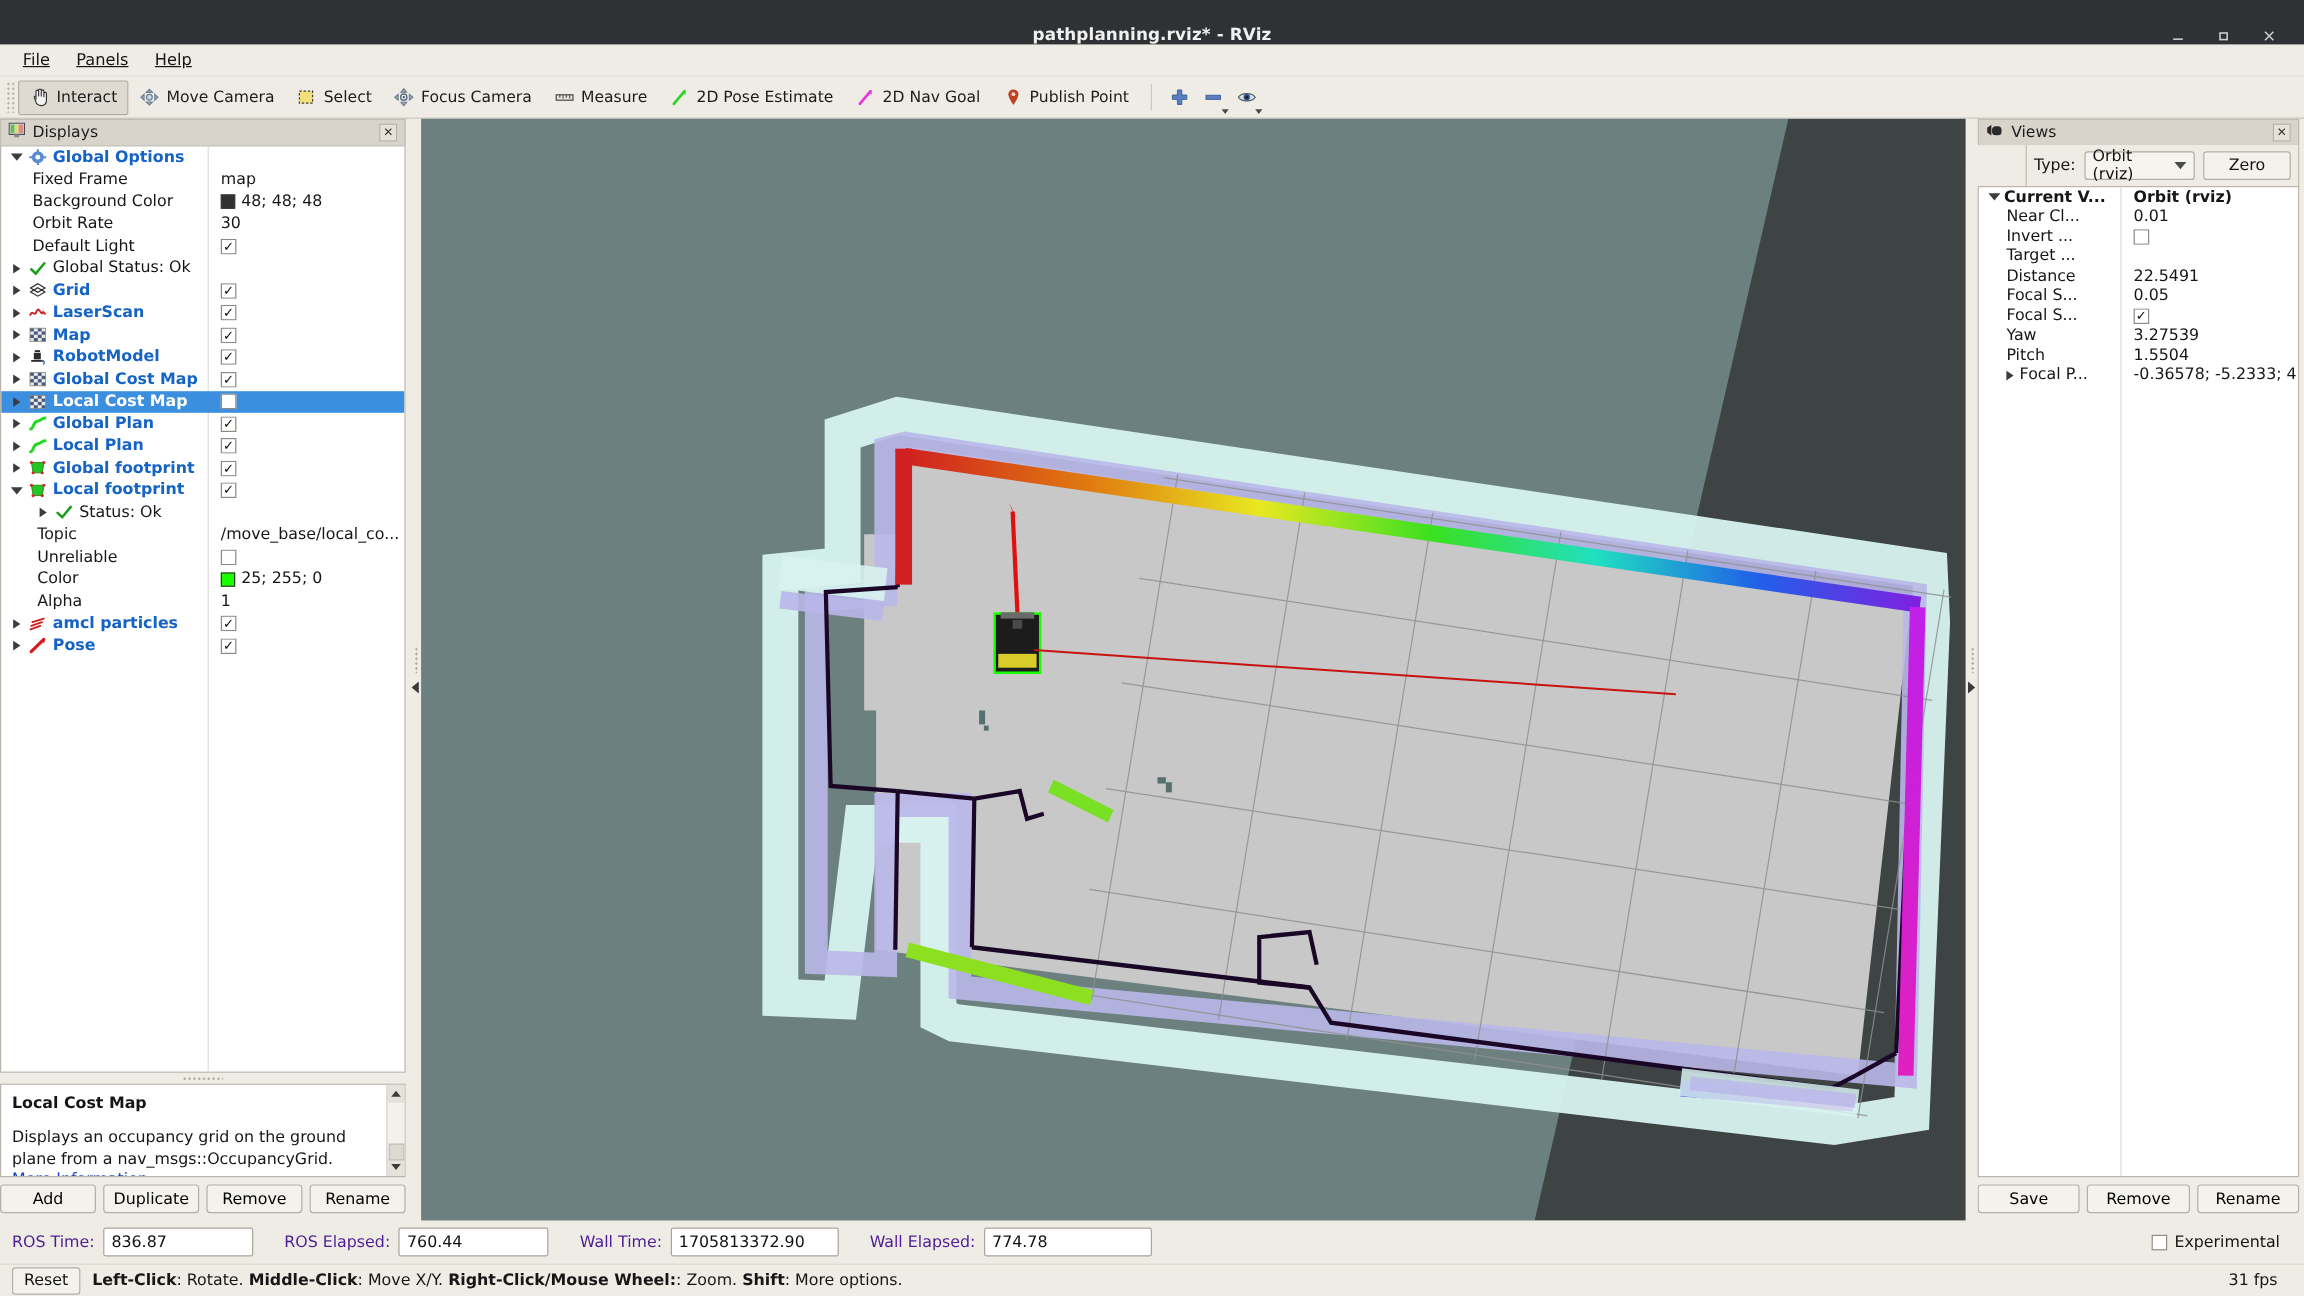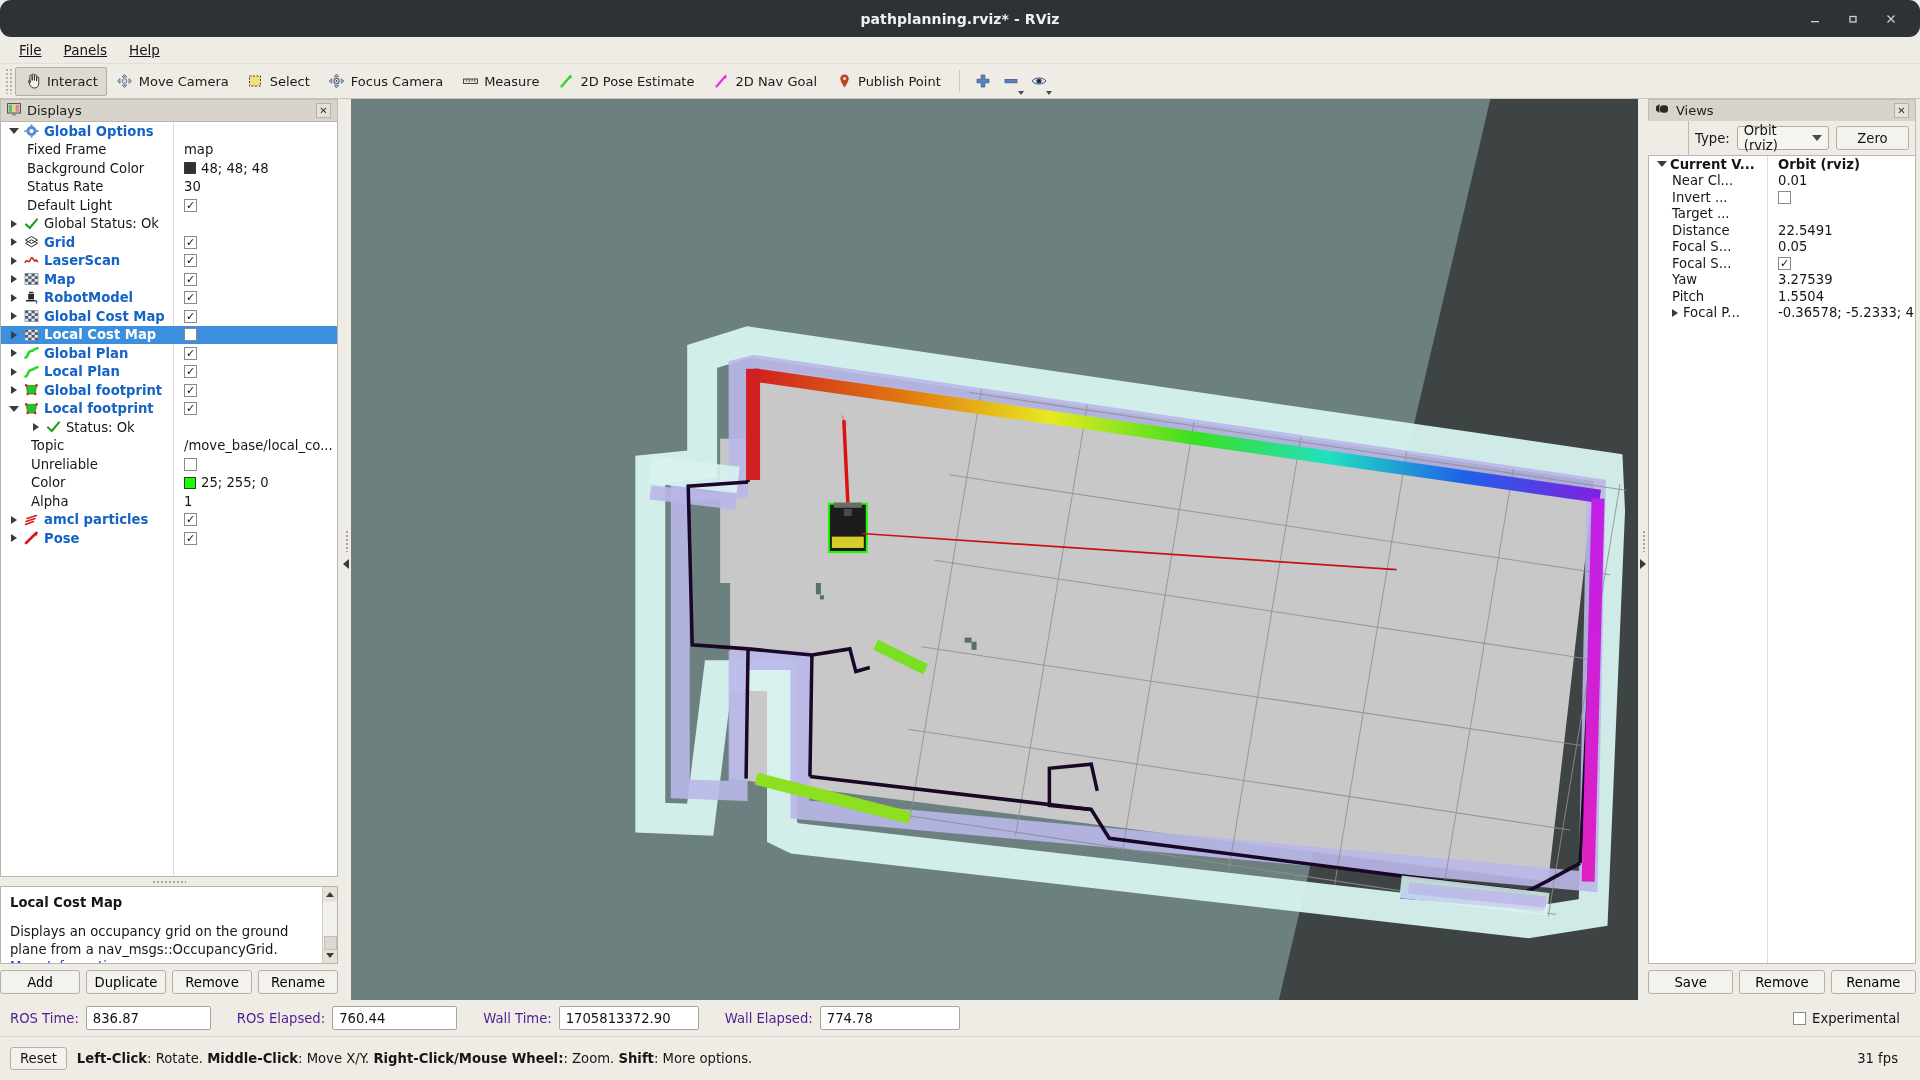--- a/index.html
+++ b/index.html
@@ -9,21 +9,21 @@
     overflow: hidden;
     font-family: "DejaVu Sans", "Liberation Sans", sans-serif;
     font-size: 13.5px;
     background: #efece5;
   }
   .app { width: 1920px; height: 1080px; display: flex; flex-direction: column; }
 
   
   .titlebar {
     height: 37px; background: #2f3234; color: #e8e8e8;
-    display: flex; align-items: center; position: relative; flex: 0 0 37px; border-radius: 11px;
+    display: flex; align-items: flex-end; position: relative; flex: 0 0 37px;
   }
   .titlebar .title {
     position: absolute; left: 0; right: 0; text-align: center;
     font-size: 14px; font-weight: bold; color: #f0f0f0;
     letter-spacing: .1px;
   }
   .winbtns { margin-left: auto; display: flex; align-items: center; gap: 22px;
     padding-right: 20px; position: relative; z-index: 2; }
   .winbtn { color: #cfcfcf; font-size: 15px; line-height: 1; cursor: default;
             width: 16px; text-align: center; }
@@ -196,21 +196,21 @@
              border-top: 1px solid #c0bcb4; border-bottom: 1px solid #c0bcb4; }
   .timefields { height: 36px; display: flex; align-items: center; padding: 0 10px;
                 gap: 0; }
   .tf { display: flex; align-items: center; gap: 7px; }
   .tf .lab { font-size: 13.2px; color: #4c1d95; white-space: nowrap; }
   .tf .inp { height: 24px; background: #fff; border: 1px solid #a9a59d;
              border-radius: 2px; font-size: 13.2px; color: #111;
              display: flex; align-items: center; padding: 0 6px; }
   .expbox { margin-left: auto; display: flex; align-items: center; gap: 6px;
             font-size: 13.2px; color: #141414; padding-right: 10px; }
-  .statusbar { height: 44px; display: flex; align-items: center; padding: 0 10px;
+  .statusbar { height: 27px; display: flex; align-items: center; padding: 0 10px;
                gap: 10px; border-top: 1px solid #ddd9d1; }
   .resetbtn { height: 23px; padding: 0 9px; background: #f4f2ec;
               border: 1px solid #b4b0a8; border-radius: 3px; font-size: 13.2px;
               display: flex; align-items: center; color: #141414; }
   .hint { font-size: 13.2px; color: #161616; }
   .hint b { font-weight: bold; }
   .fps { margin-left: auto; font-size: 13.2px; color: #161616; padding-right: 12px; }
 </style>
 </head>
 <body>
@@ -412,21 +412,21 @@
               <div class="tcell indent1">
                 <span class="tlabel plain">Background Color</span>
               </div>
               <div class="tval">
                 <span class="swatch" style="background:#303030"></span>
                 <span>48; 48; 48</span>
               </div>
             </div>
             <div class="trow">
               <div class="tcell indent1">
-                <span class="tlabel plain">Status Rate</span>
+                <span class="tlabel plain">Orbit Rate</span>
               </div>
               <div class="tval">
                 <span>30</span>
               </div>
             </div>
             <div class="trow">
               <div class="tcell indent1">
                 <span class="tlabel plain">Default Light</span>
               </div>
               <div class="tval">

